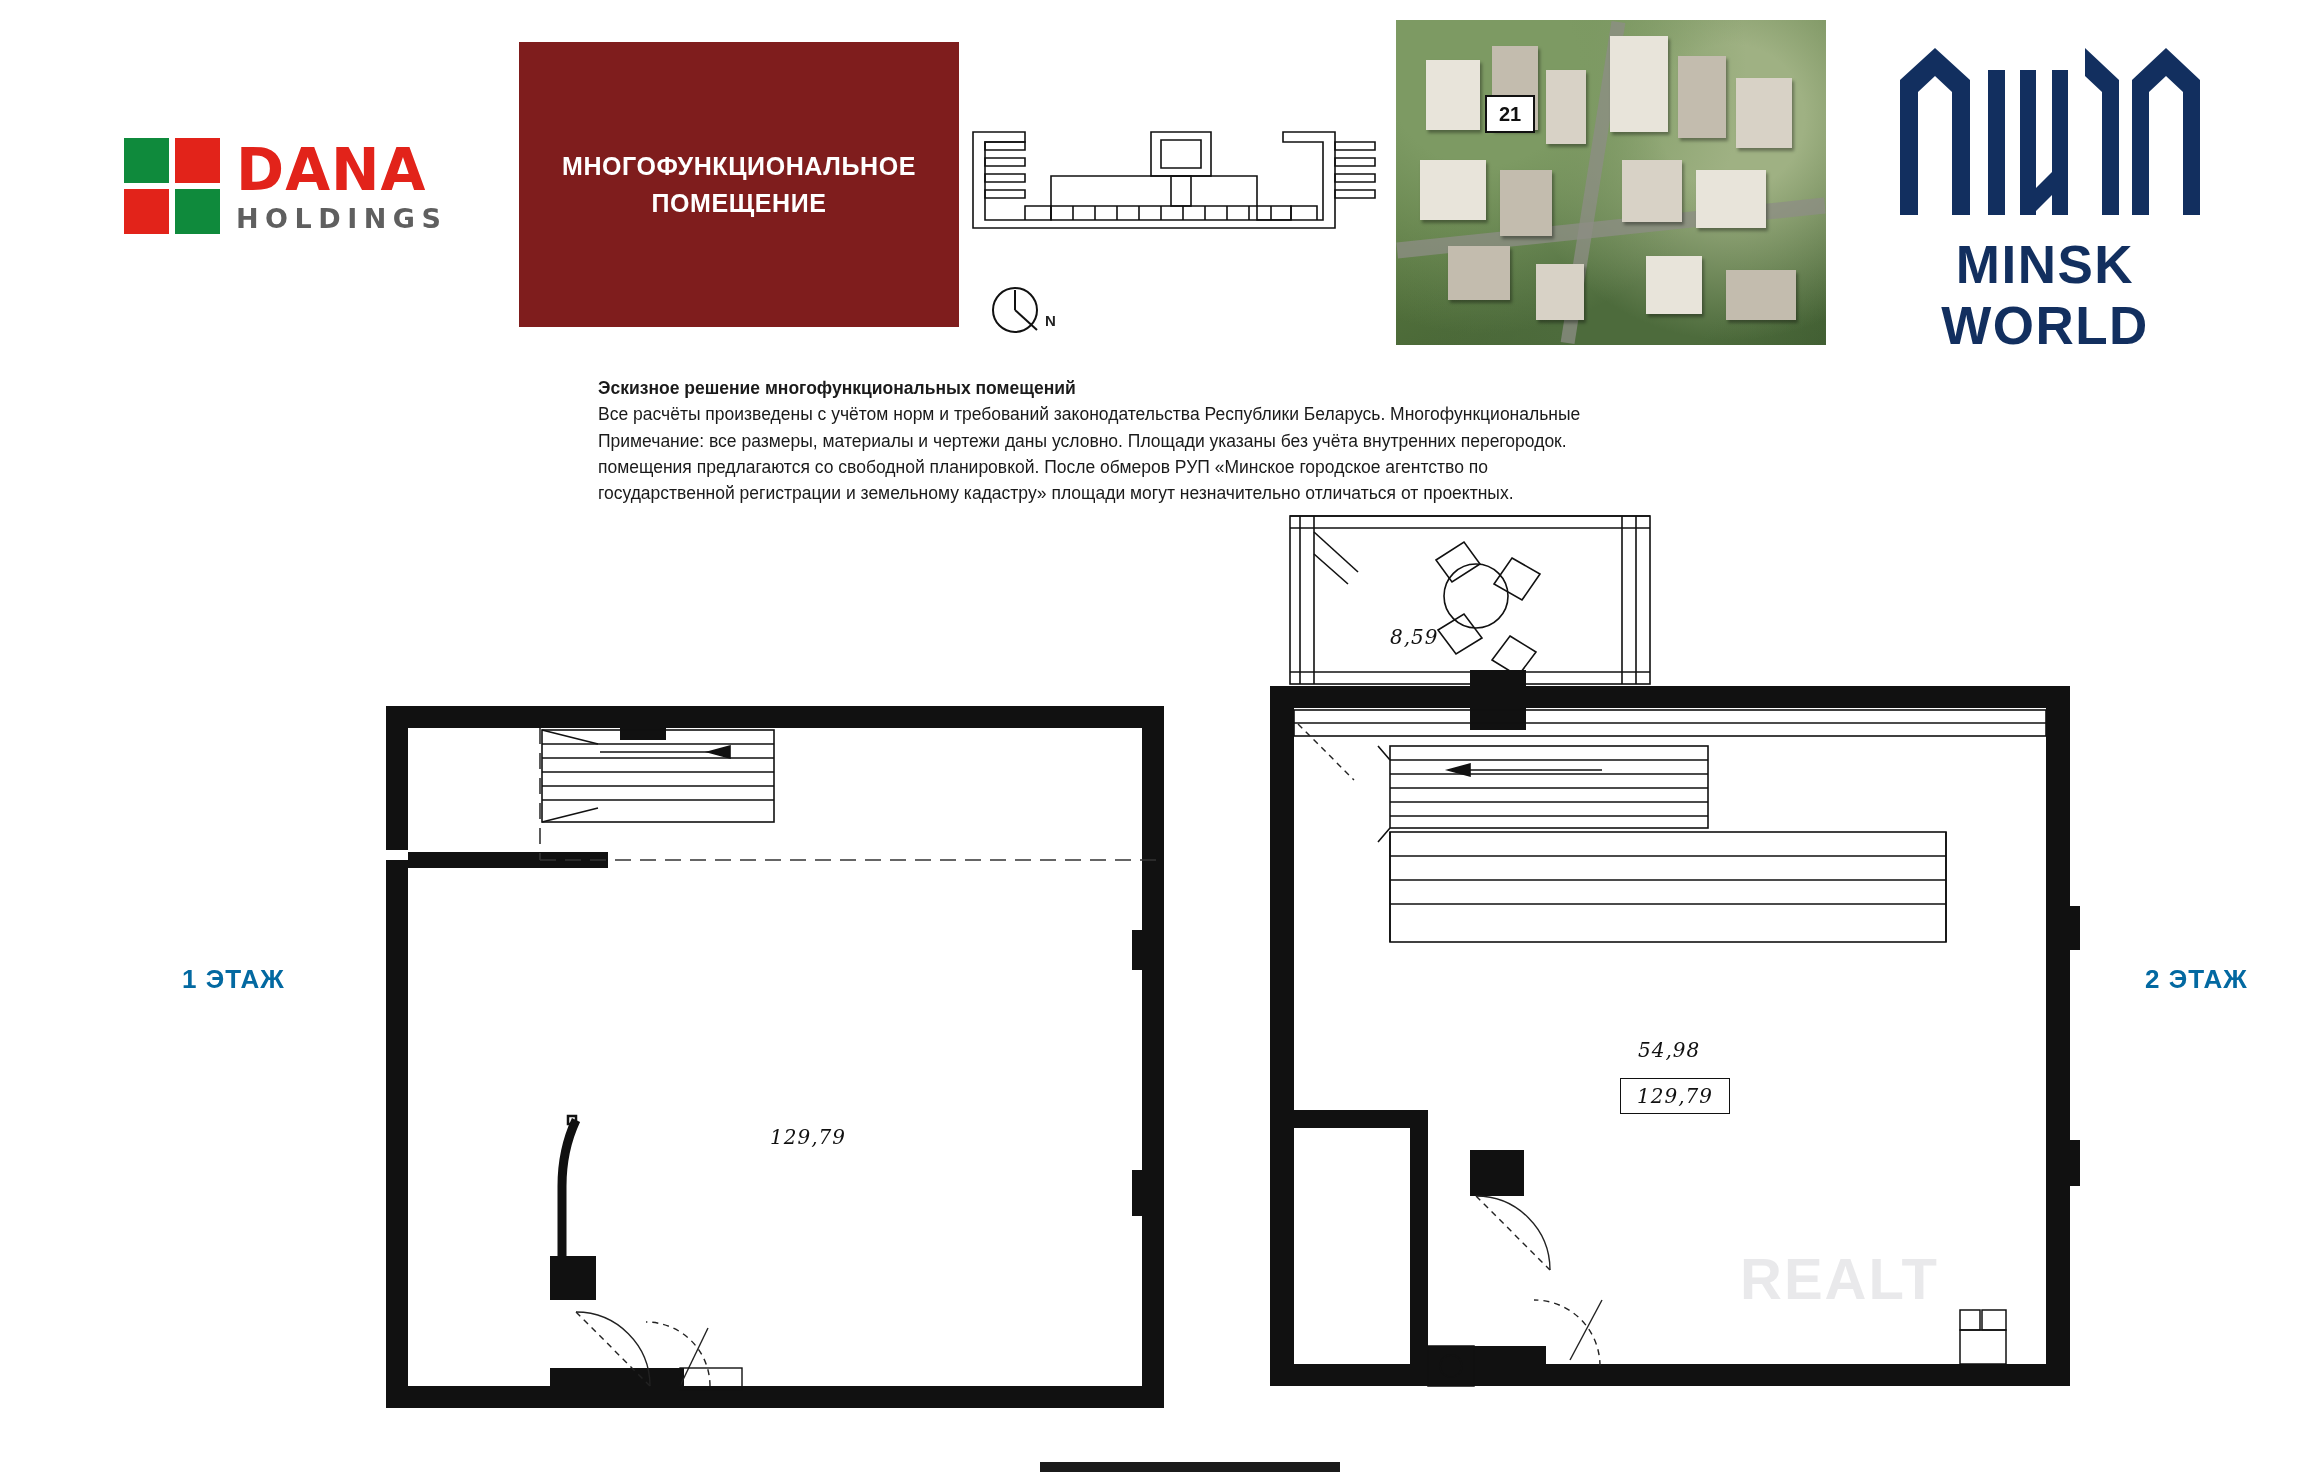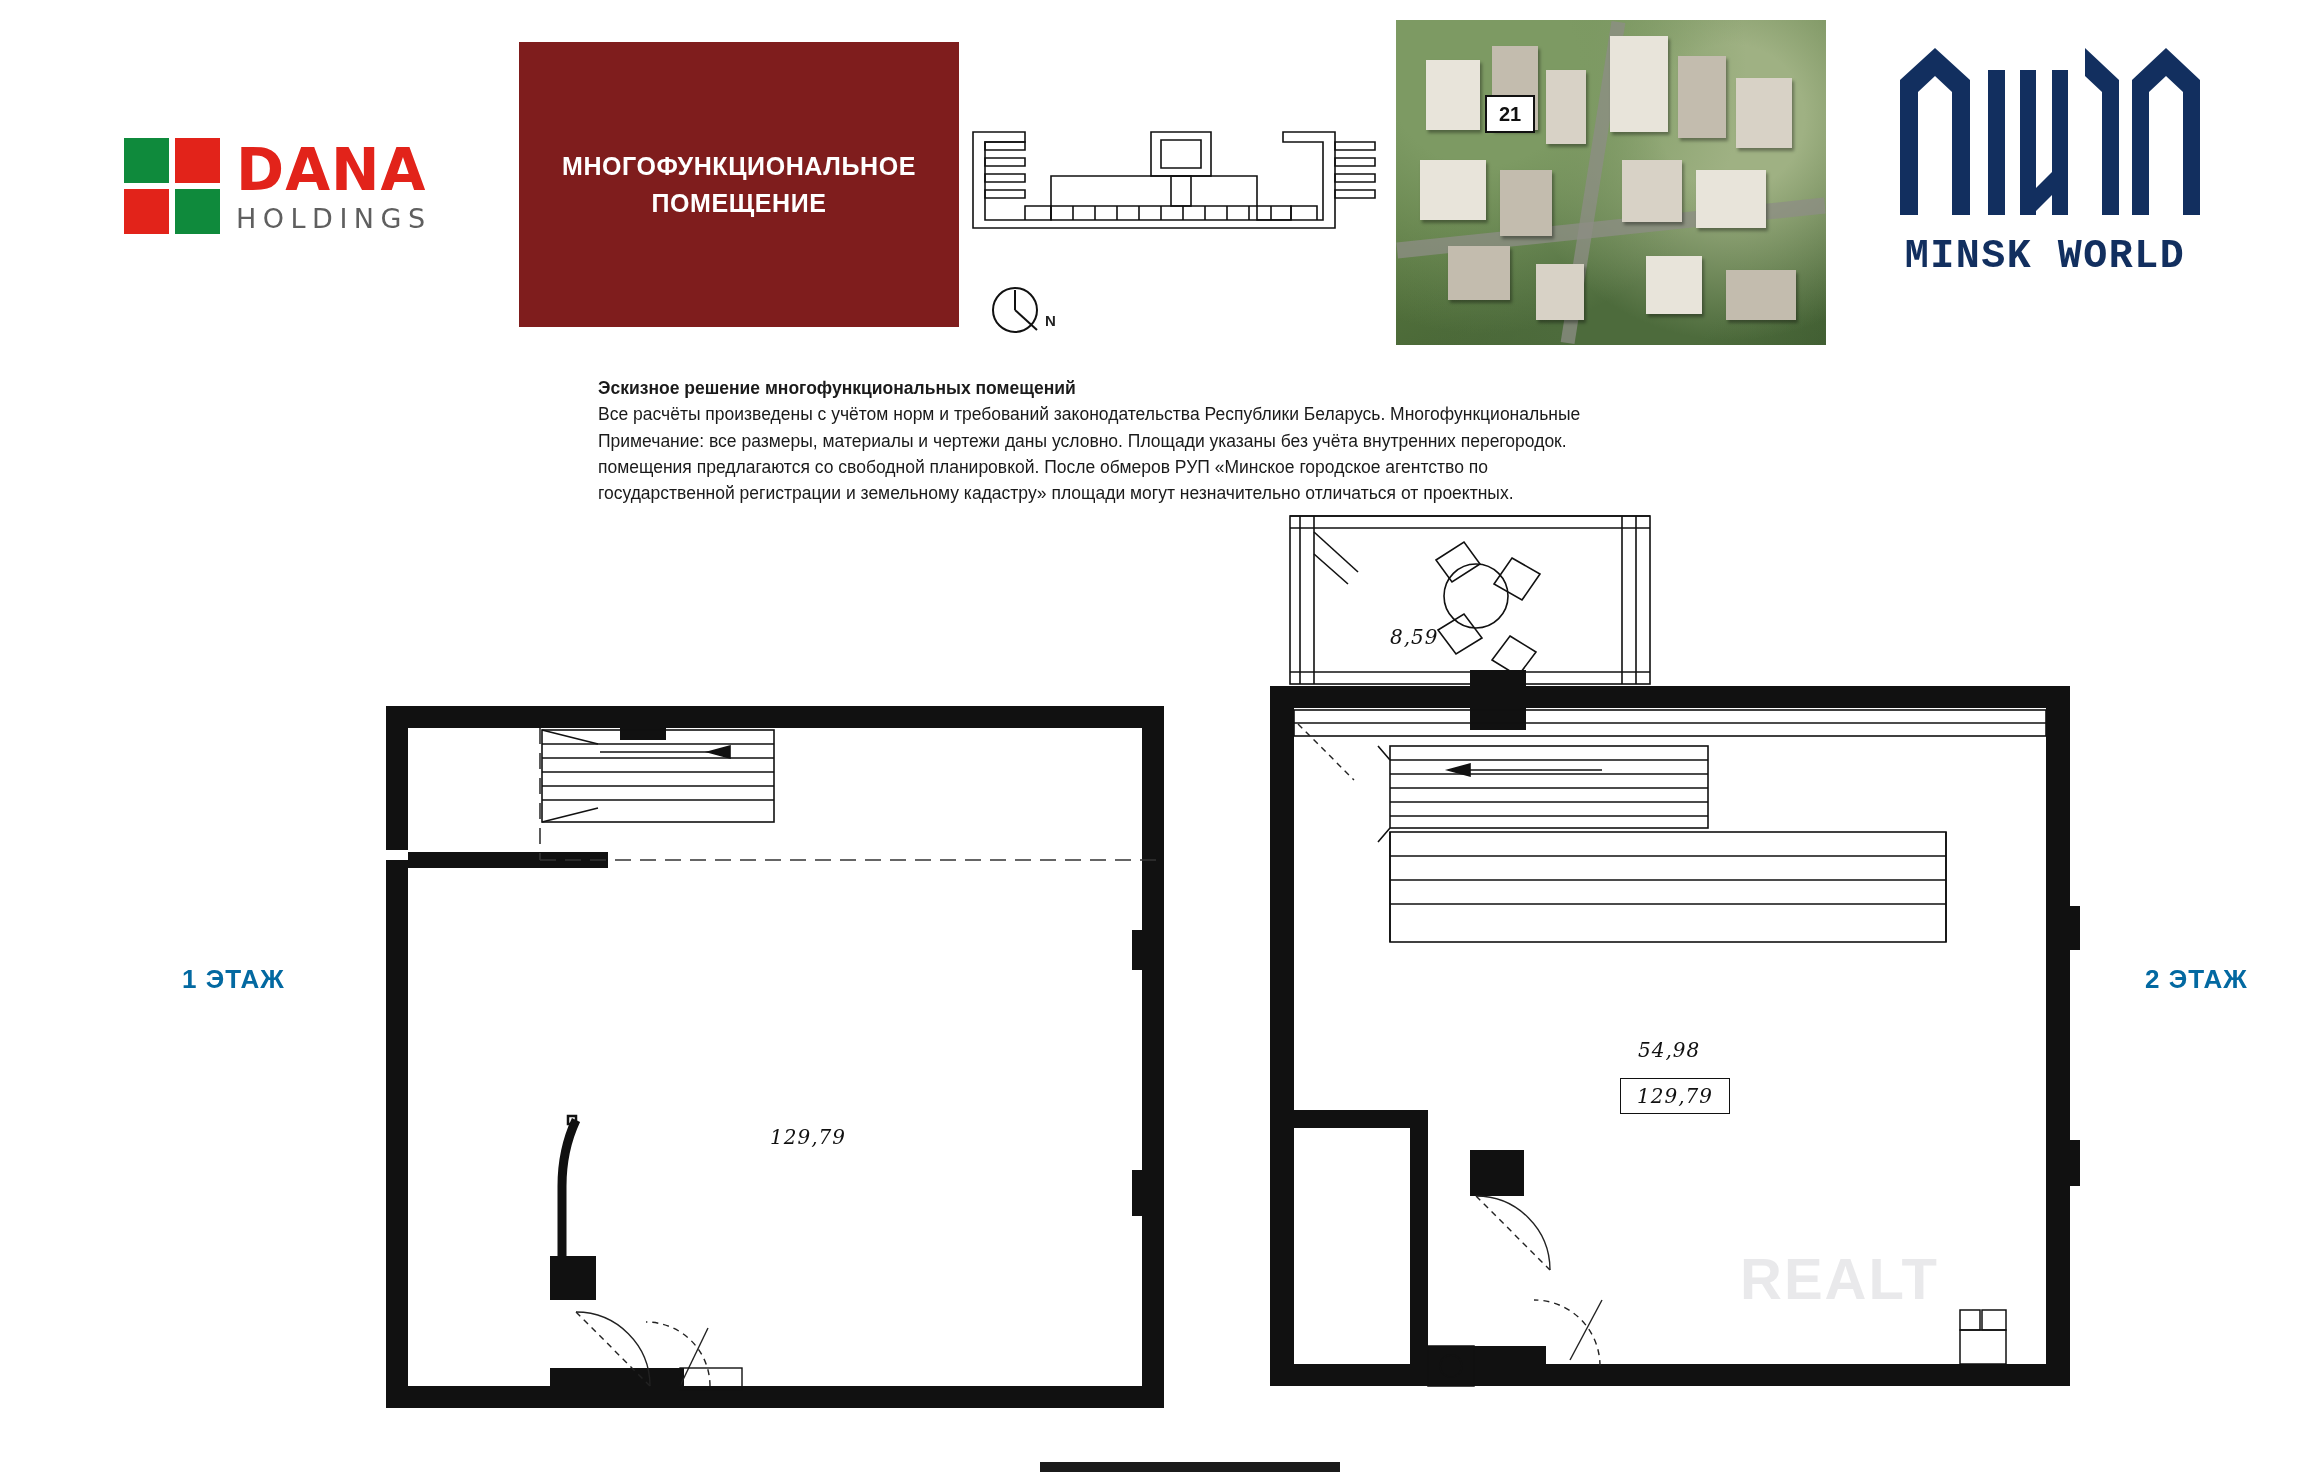--- a/index.html
+++ b/index.html
@@ -47,21 +47,21 @@
   }
   .dana-title {
     font-size: 58px;
     font-weight: bold;
     letter-spacing: 1px;
     color: #e2231a;
     font-family: "DejaVu Sans", sans-serif;
   }
   .dana-sub {
     font-size: 27px;
-    font-weight: normal;
+    font-weight: bold;
     letter-spacing: 6.5px;
     color: #5f5f5f;
     margin-top: 6px;
     font-family: "DejaVu Sans", sans-serif;
   }
 
   .blue-box {
     position: absolute;
     left: 519px;
     top: 42px;
@@ -155,25 +155,25 @@
   .mw-logo {
     position: absolute;
     left: 1880px;
     top: 40px;
     width: 330px;
     height: 280px;
     text-align: center;
   }
   .mw-mark { width: 330px; height: 190px; }
   .mw-text {
-    font-size: 40px;
+    font-size: 53px;
     font-weight: bold;
     letter-spacing: 1.5px;
     color: #122f5f;
-    font-family: Liberation Mono, monospace;
+    font-family: Liberation Sans, sans-serif;
   }
 
   
   .note {
     position: absolute;
     left: 598px;
     top: 375px;
     width: 1200px;
     font-size: 17.5px;
     line-height: 1.5;

